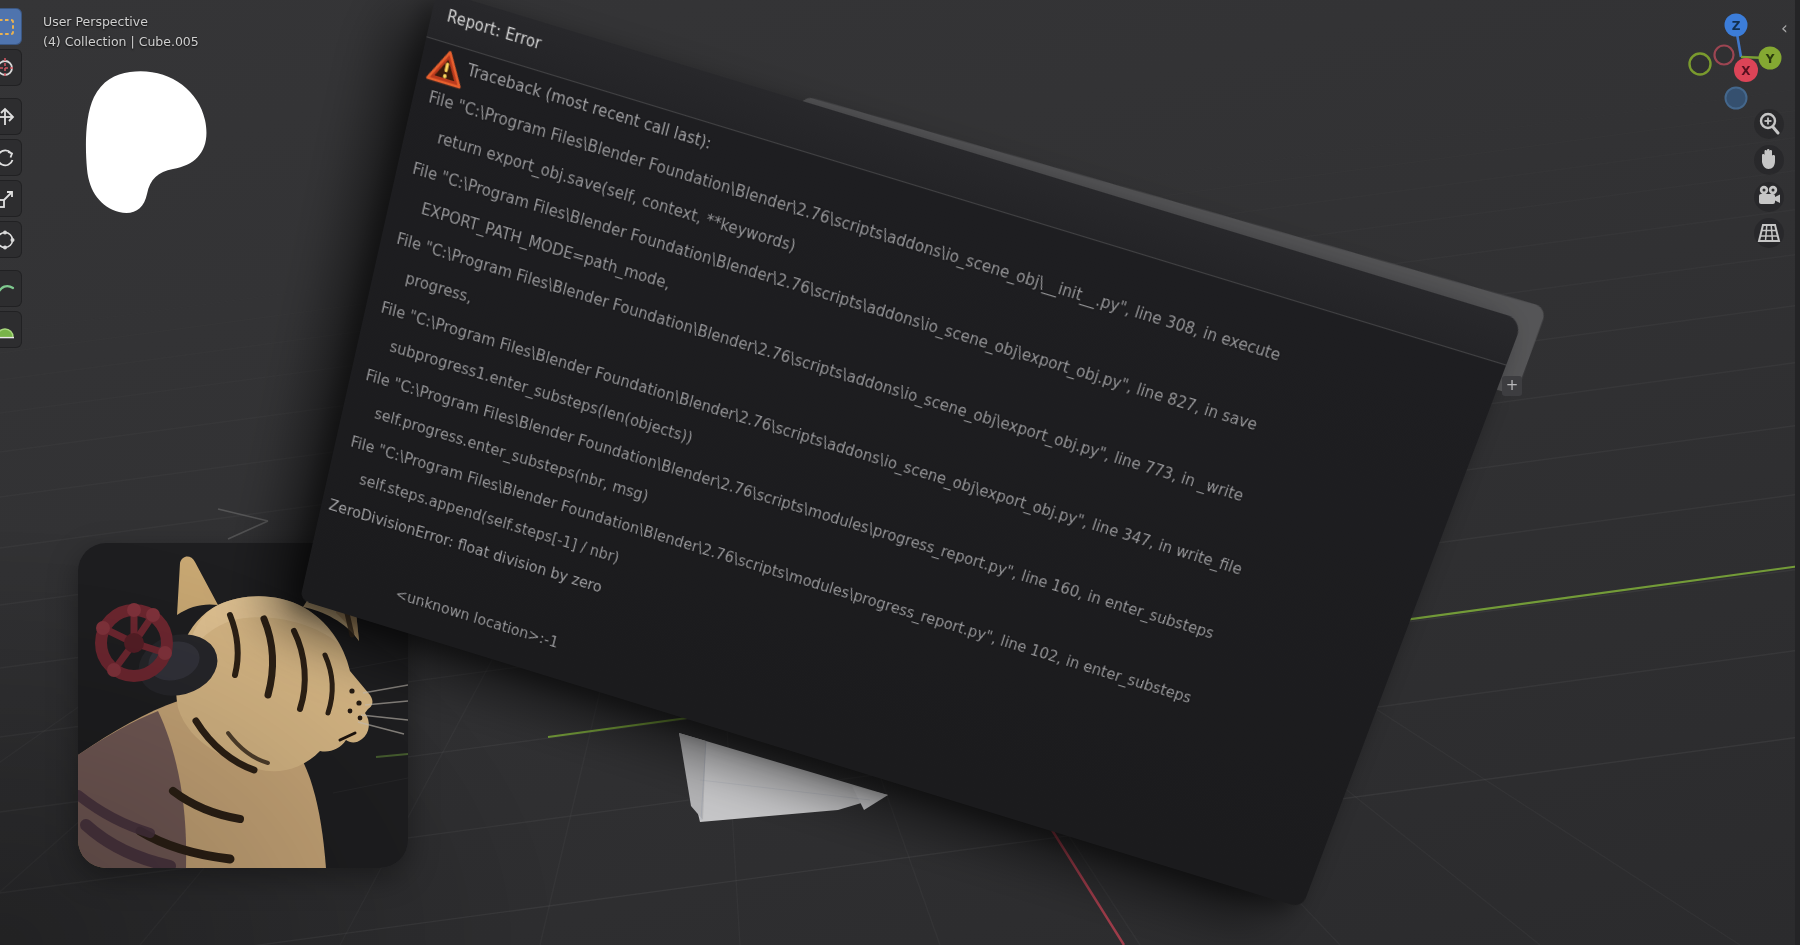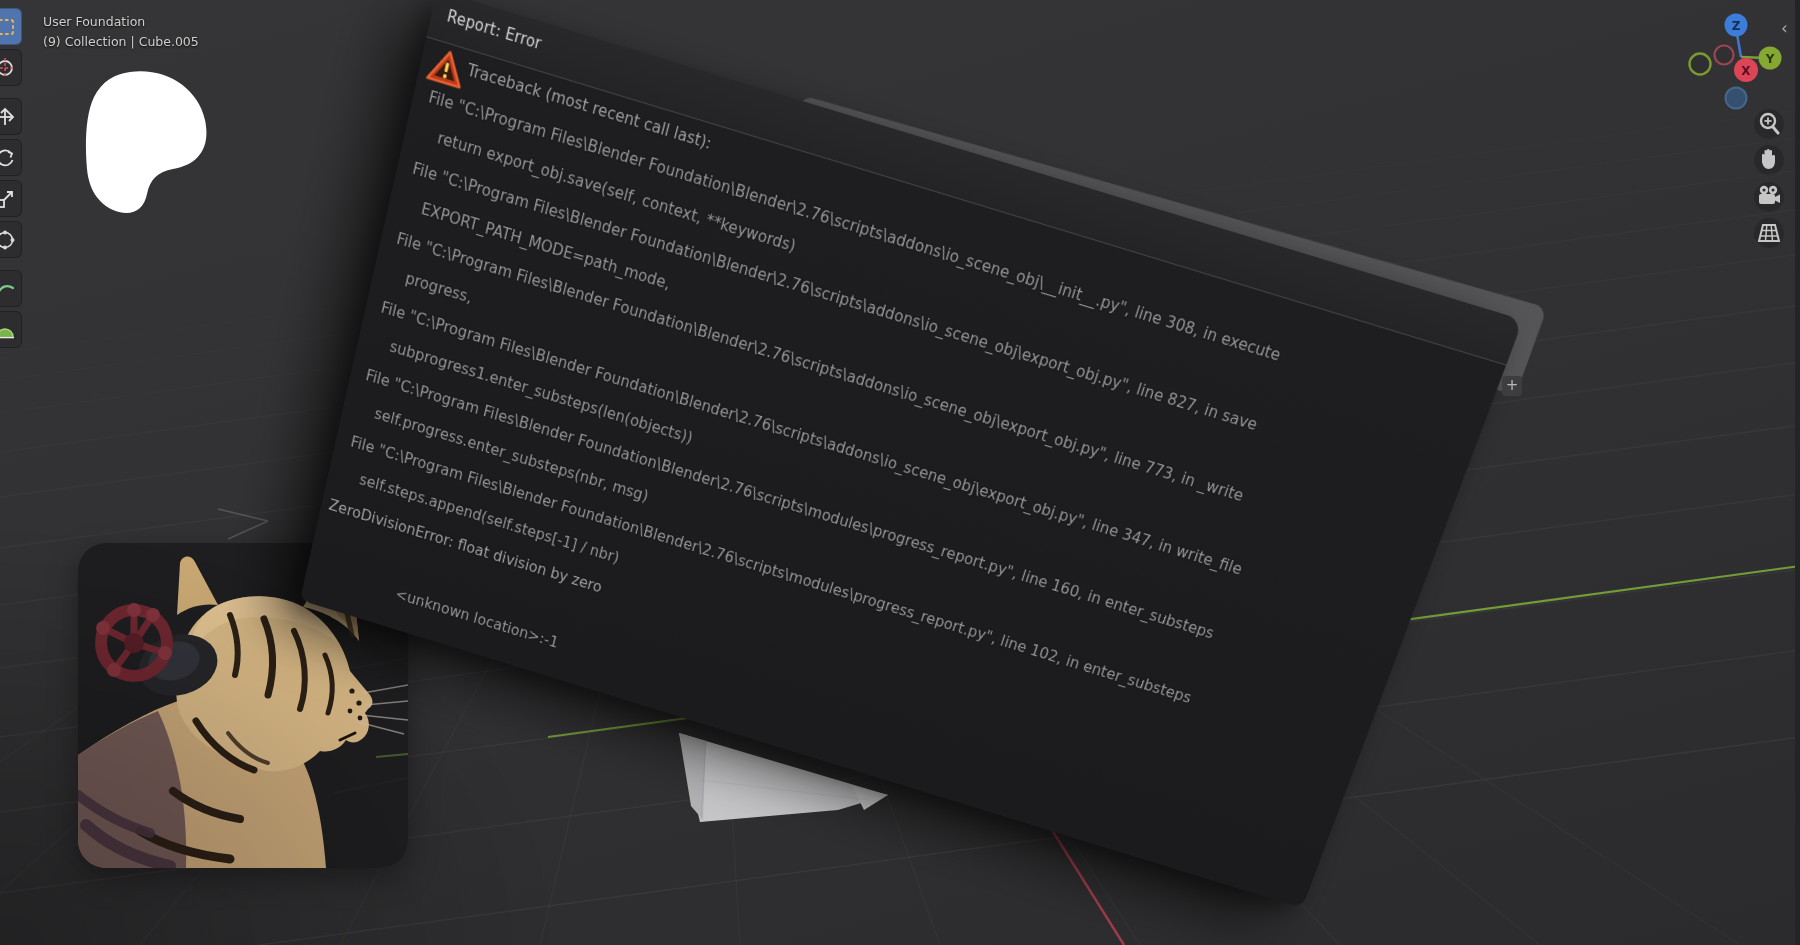--- a/index.html
+++ b/index.html
@@ -213,22 +213,22 @@
           <div class="tl lvl-file">File "C:\Program Files\Blender Foundation\Blender\2.76\scripts\modules\progress_report.py", line 102, in enter_substeps</div>
           <div class="tl lvl-code">self.steps.append(self.steps[-1] / nbr)</div>
           <div class="tl lvl-error">ZeroDivisionError: float division by zero</div>
           <div class="tl lvl-blank"></div>
           <div class="tl lvl-location">&lt;unknown location&gt;:-1</div>
         </div>
     </div>
   </div>
 
   <div class="vp-text">
-    <div>User Foundation</div>
-    <div>(9) Collection | Cube.005</div>
+    <div>User Perspective</div>
+    <div>(4) Collection | Cube.005</div>
   </div>
 
   <div class="toolbar">
     <div class="tbtn active">
       <svg width="22" height="22">
         <rect x="3" y="4" width="16" height="14" rx="2" fill="none" stroke="#e8b152" stroke-width="2" stroke-dasharray="3.5,2.5"></rect>
       </svg>
     </div>
     <div class="tbtn">
       <svg width="22" height="22">

